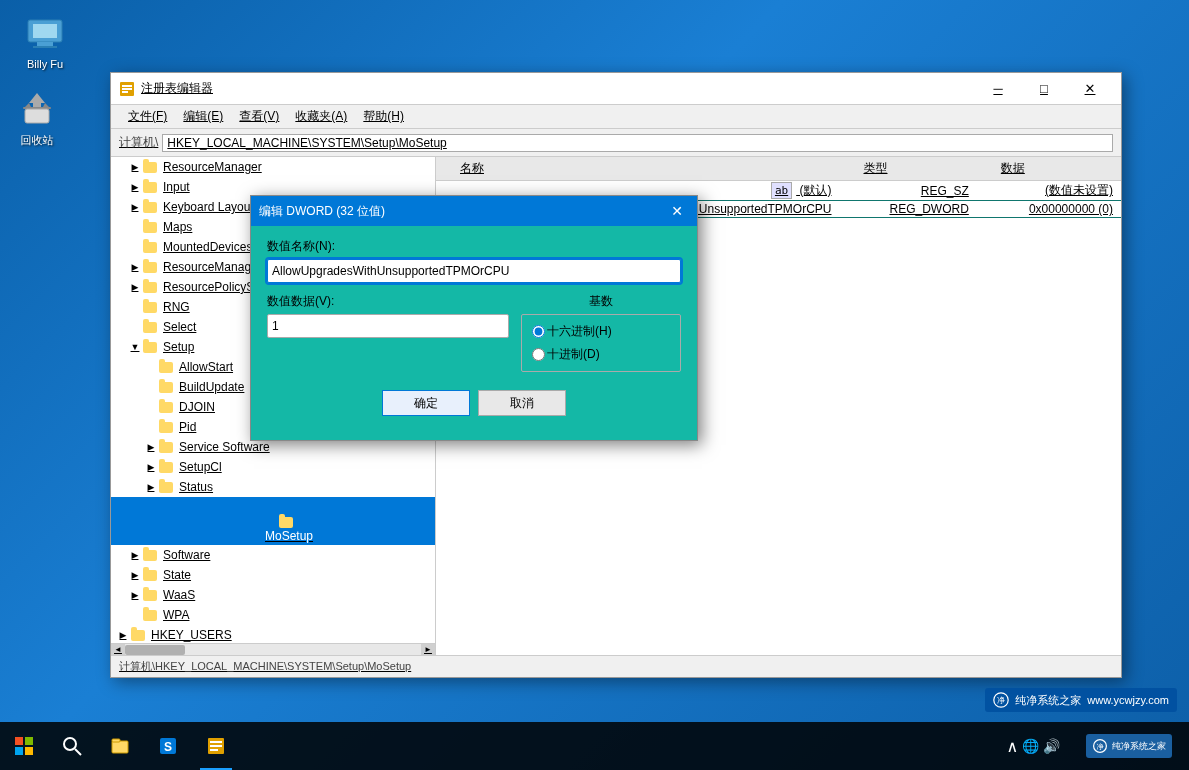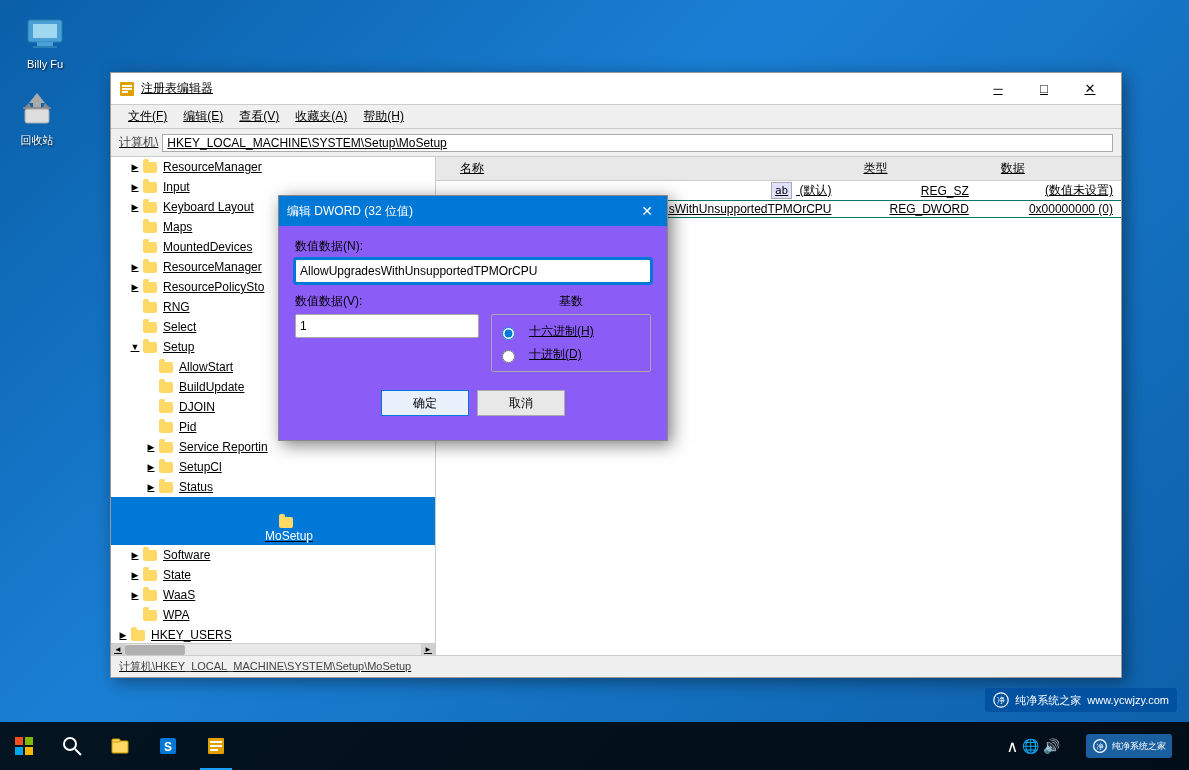--- a/index.html
+++ b/index.html
@@ -290,27 +290,26 @@
       font-size: 11px;
       color: #444;
       flex-shrink: 0;
     }
 
     
     .dword-dialog {
       position: absolute;
       top: 195px;
       left: 250px;
-      width: 390px;
-      background: #8b5cf6;
+      width: 448px;
+      background: #14b8a6;
       border: 1px solid #888;
       box-shadow: 4px 4px 16px rgba(0,0,0,0.5);
       pointer-events: all;
       z-index: 300;
-      margin-left: 28px;
     }
     .dialog-title-bar {
       height: 30px;
       background: #0078d7;
       display: flex;
       align-items: center;
       padding: 0 8px;
       color: white;
       font-size: 12px;
     }
@@ -369,24 +368,23 @@
       flex-direction: column;
       gap: 6px;
     }
     .radio-group-label {
       font-size: 12px;
       margin-bottom: 4px;
       text-align: center;
     }
     .radio-item {
       display: flex;
-      align-items: flex-end;
-      gap: 14px;
-      font-size: 12px;
-      text-decoration: underline;
+      align-items: center;
+      gap: 2px;
+      font-size: 12px;
     }
     .radio-input {
       accent-color: #0078d7;
     }
     .dialog-buttons {
       display: flex;
       justify-content: center;
       gap: 8px;
       padding: 8px 0 12px;
     }
@@ -588,21 +586,21 @@
           <span class="tree-folder-icon">
               <div class="folder-yellow"></div>
             </span>
           <span class="tree-label">Pid</span>
         </div>
         <div class="tree-item indent-2">
           <span class="tree-arrow">▶</span>
           <span class="tree-folder-icon">
               <div class="folder-yellow"></div>
             </span>
-          <span class="tree-label">Service Reportin</span>
+          <span class="tree-label">Service Software</span>
         </div>
         <div class="tree-item indent-2">
           <span class="tree-arrow">▶</span>
           <span class="tree-folder-icon">
               <div class="folder-yellow"></div>
             </span>
           <span class="tree-label">SetupCl</span>
         </div>
         <div class="tree-item indent-2">
           <span class="tree-arrow">▶</span>
@@ -707,21 +705,21 @@
       <span>计算机\HKEY_LOCAL_MACHINE\SYSTEM\Setup\MoSetup</span>
     </div>
   </div>
 
   <div class="dword-dialog">
     <div class="dialog-title-bar">
       <span class="dialog-title-text">编辑 DWORD (32 位值)</span>
       <div class="dialog-close-btn">✕</div>
     </div>
     <div class="dialog-body">
-      <div class="dialog-field-label">数值数据(N):</div>
+      <div class="dialog-field-label">数值名称(N):</div>
       <input class="dialog-input" type="text" value="AllowUpgradesWithUnsupportedTPMOrCPU" style="">
 
       <div class="dialog-row">
         <div class="dialog-left">
           <div class="dialog-field-label">数值数据(V):</div>
           <input class="dialog-value-input" type="text" value="1" style="">
         </div>
         <div class="dialog-right">
           <div class="radio-group-label">基数</div>
           <div class="radio-group">

